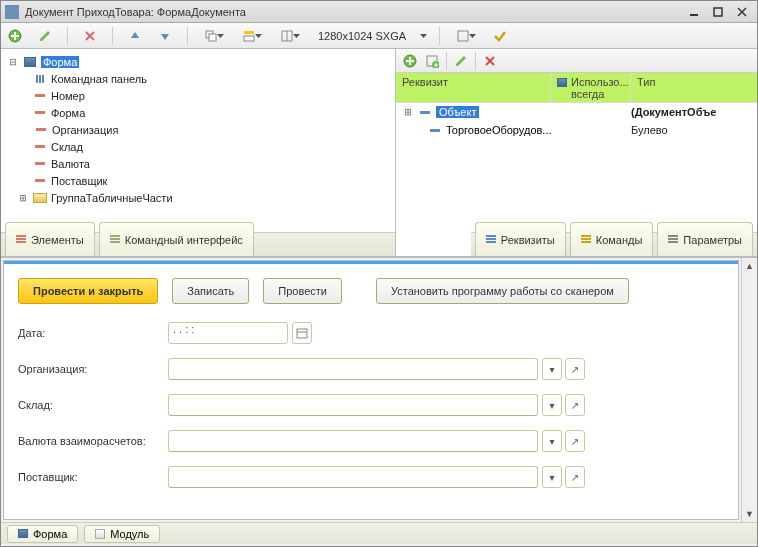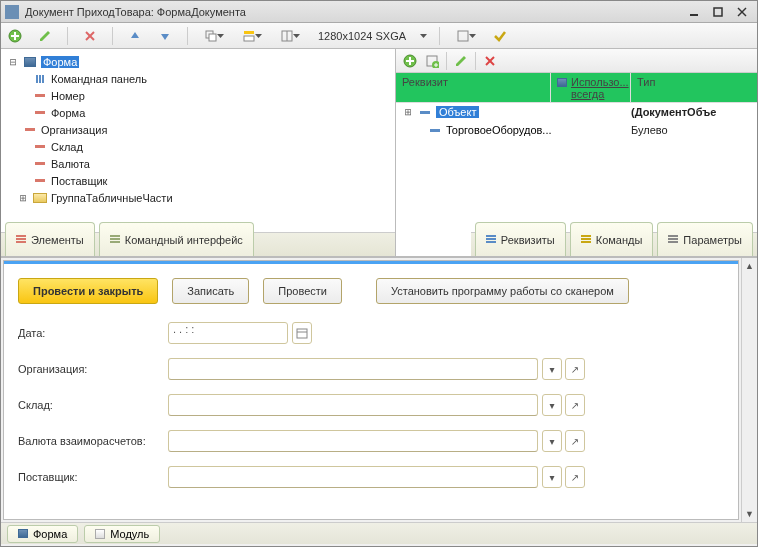--- a/index.html
+++ b/index.html
@@ -34,24 +34,24 @@
 
 .form-ico { width: 12px; height: 10px; background: linear-gradient(#6b8fb5, #3f6a96); border: 1px solid #3f6a96; }
 .bar-ico { display: flex; gap: 1px; }
 .bar-ico span { width: 2px; height: 8px; background: #5a8cc6; }
 .minus { width: 10px; height: 3px; background: #d9776a; }
 .folder-ico { width: 14px; height: 10px; background: linear-gradient(#fce9a8,#e9c95f); border: 1px solid #c9a63a; }
 
 
 .rtoolbar { height: 24px; background: linear-gradient(#fafafa,#eaeaea); display: flex; align-items: center; padding: 0 4px; gap: 2px; border-bottom: 1px solid #ccc; }
 
-.rheader { display: flex; height: 30px; border-bottom: 1px solid #ddd; background: #22c55e; font-size: 11px; }
+.rheader { display: flex; height: 30px; border-bottom: 1px solid #ddd; background: #bef264; font-size: 11px; }
 .rheader .col { padding: 3px 6px; border-right: 1px solid #ddd; display: flex; align-items: flex-start; color: #444; }
 .rheader .col.c1 { width: 155px; }
-.rheader .col.c2 { width: 80px; text-decoration: underline; }
+.rheader .col.c2 { width: 80px; }
 .rheader .col.c3 { flex: 1; border-right: none; }
 
 .rtree { flex: 1; overflow: auto; }
 .rtree-row { display: flex; height: 18px; align-items: center; }
 .rtree-row .c1 { width: 155px; display: flex; align-items: center; padding-left: 6px; }
 .rtree-row .c2 { width: 80px; }
 .rtree-row .c3 { flex: 1; color: #222; white-space: nowrap; overflow: hidden; }
 .rtree-label { white-space: nowrap; overflow: hidden; }
 .rtree-label.sel { background: #317fd7; color: #fff; padding: 0 3px; }
 
@@ -220,21 +220,21 @@
             <span class="minus"></span>
           </span>
         <span class="tree-label">Номер</span>
       </div>
       <div class="tree-row" style="padding-left:28px">
         <span class="tree-ico">
             <span class="minus"></span>
           </span>
         <span class="tree-label">Форма</span>
       </div>
-      <div class="tree-row" style="padding-left:18px">
+      <div class="tree-row" style="padding-left:29px">
         <span class="tree-ico">
             <span class="minus"></span>
           </span>
         <span class="tree-label">Организация</span>
       </div>
       <div class="tree-row" style="padding-left:28px">
         <span class="tree-ico">
             <span class="minus"></span>
           </span>
         <span class="tree-label">Склад</span>

